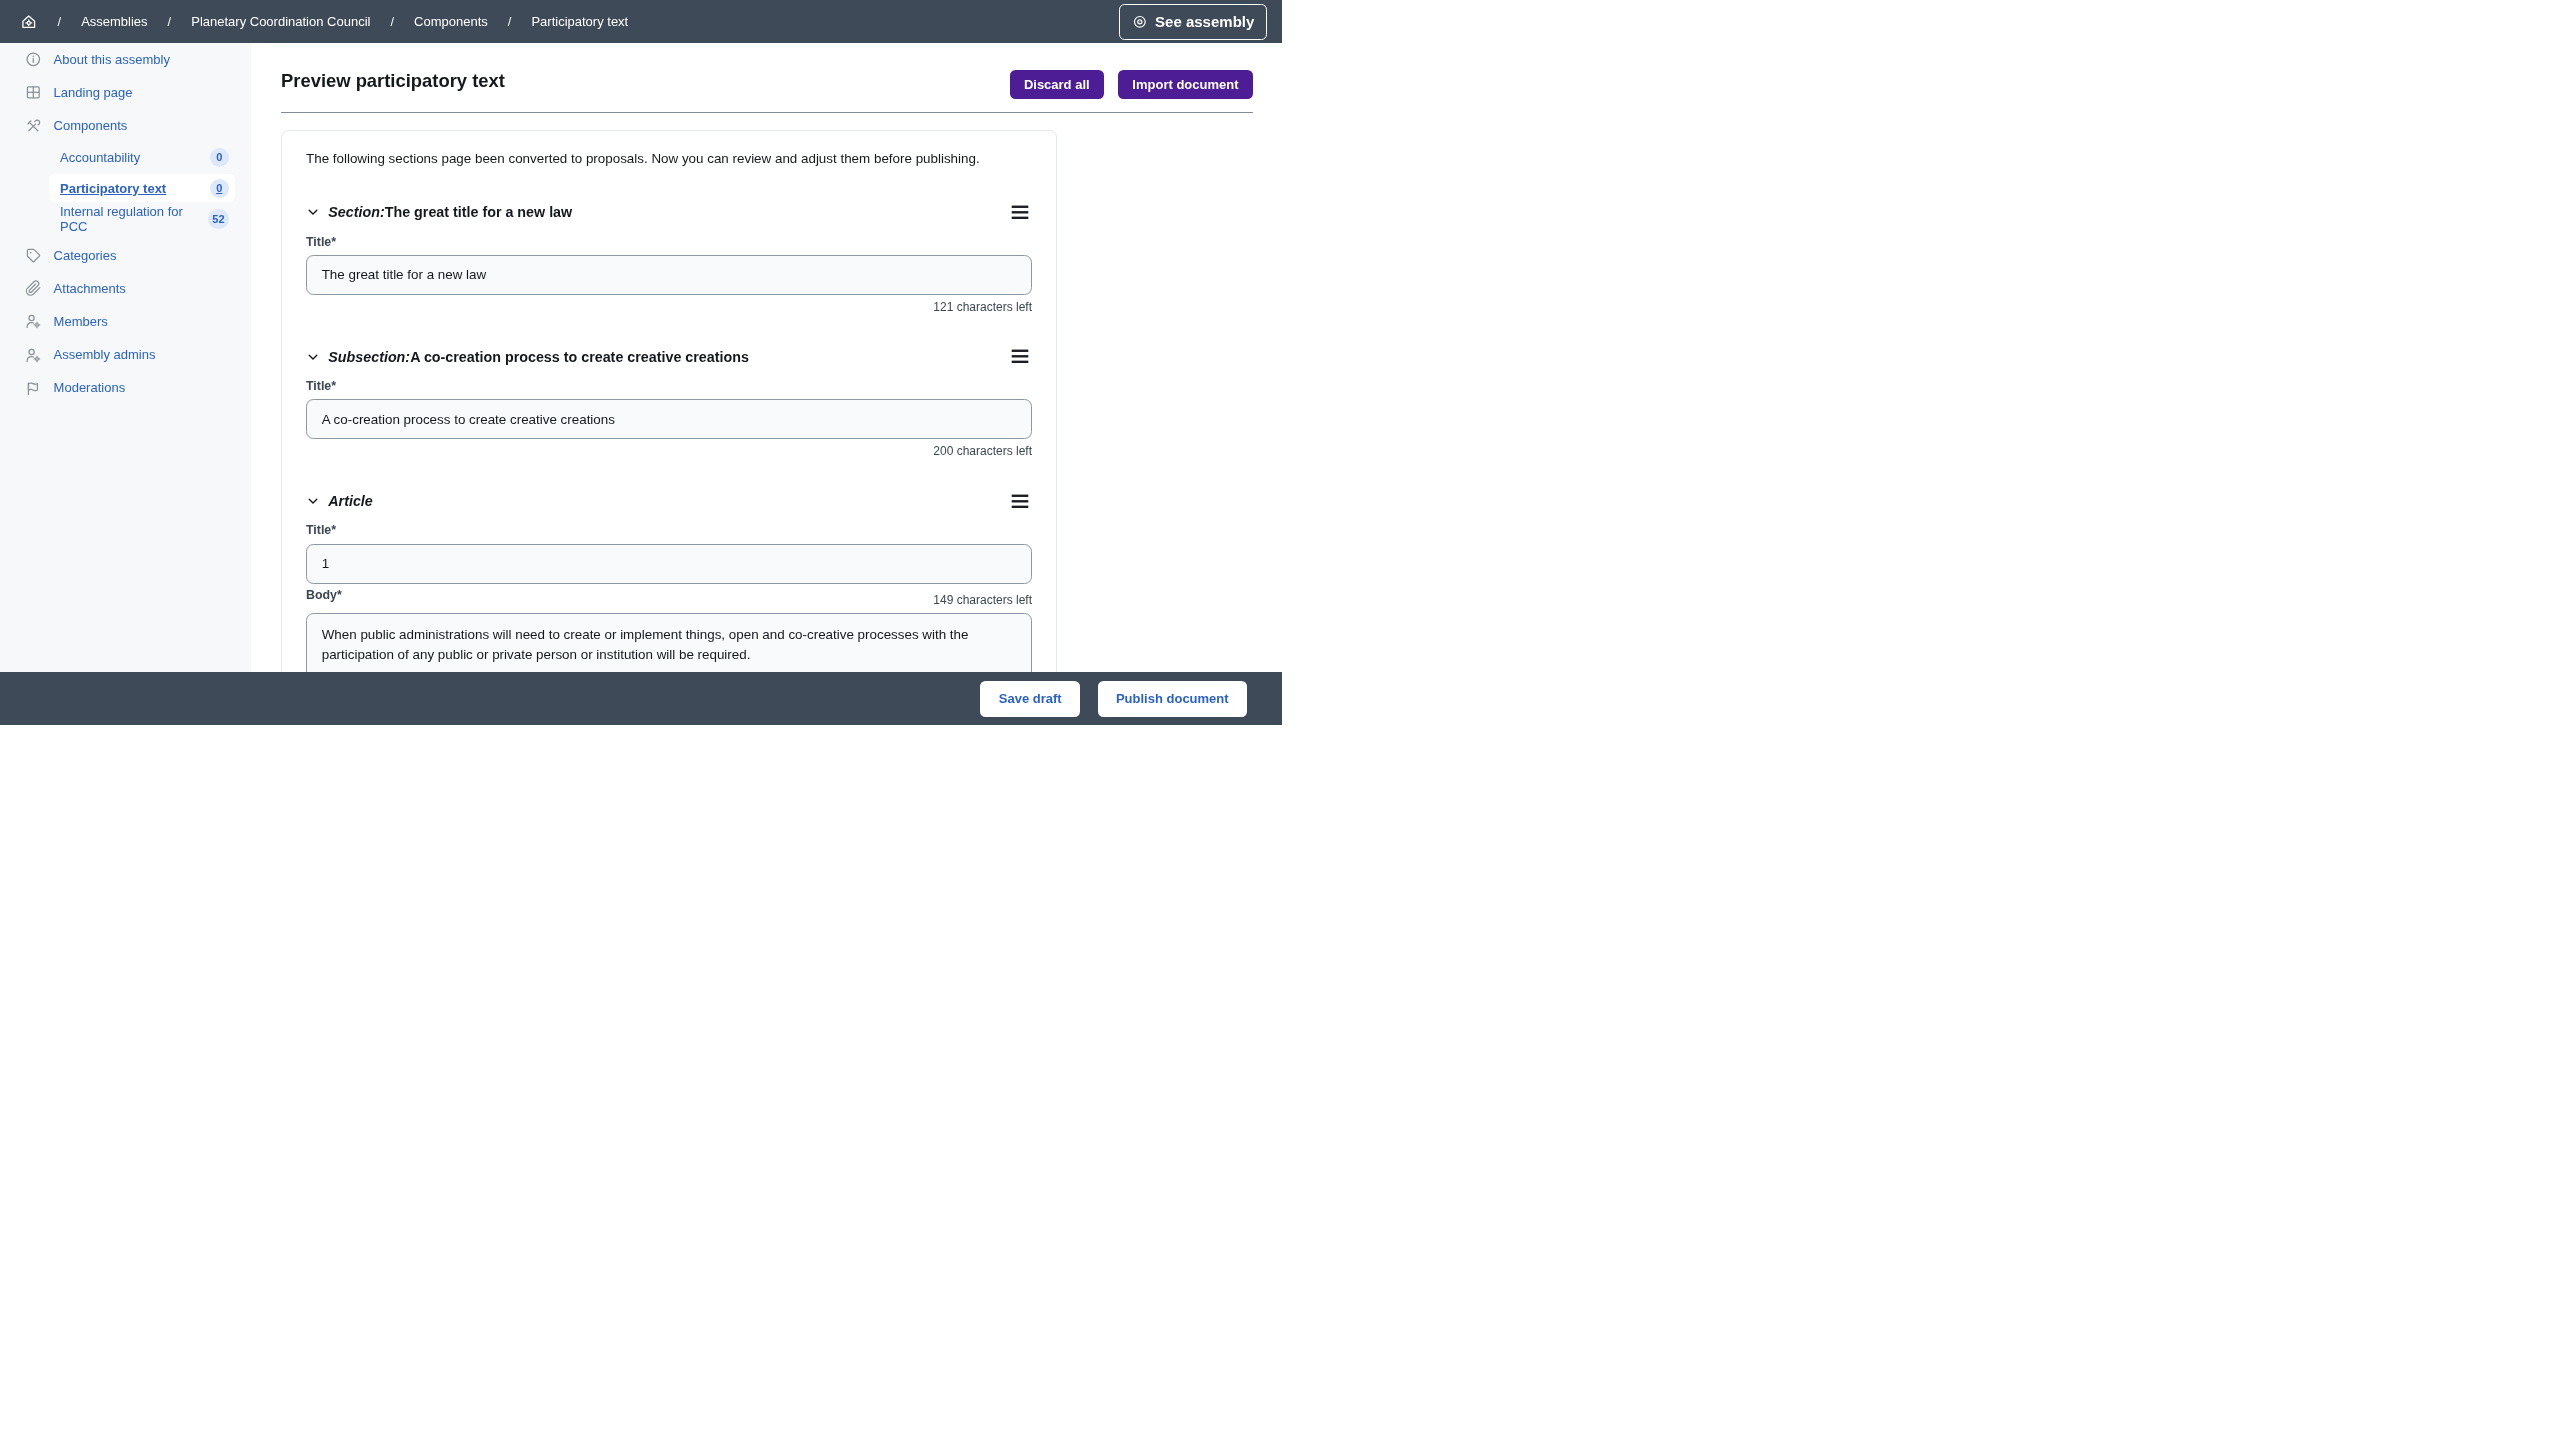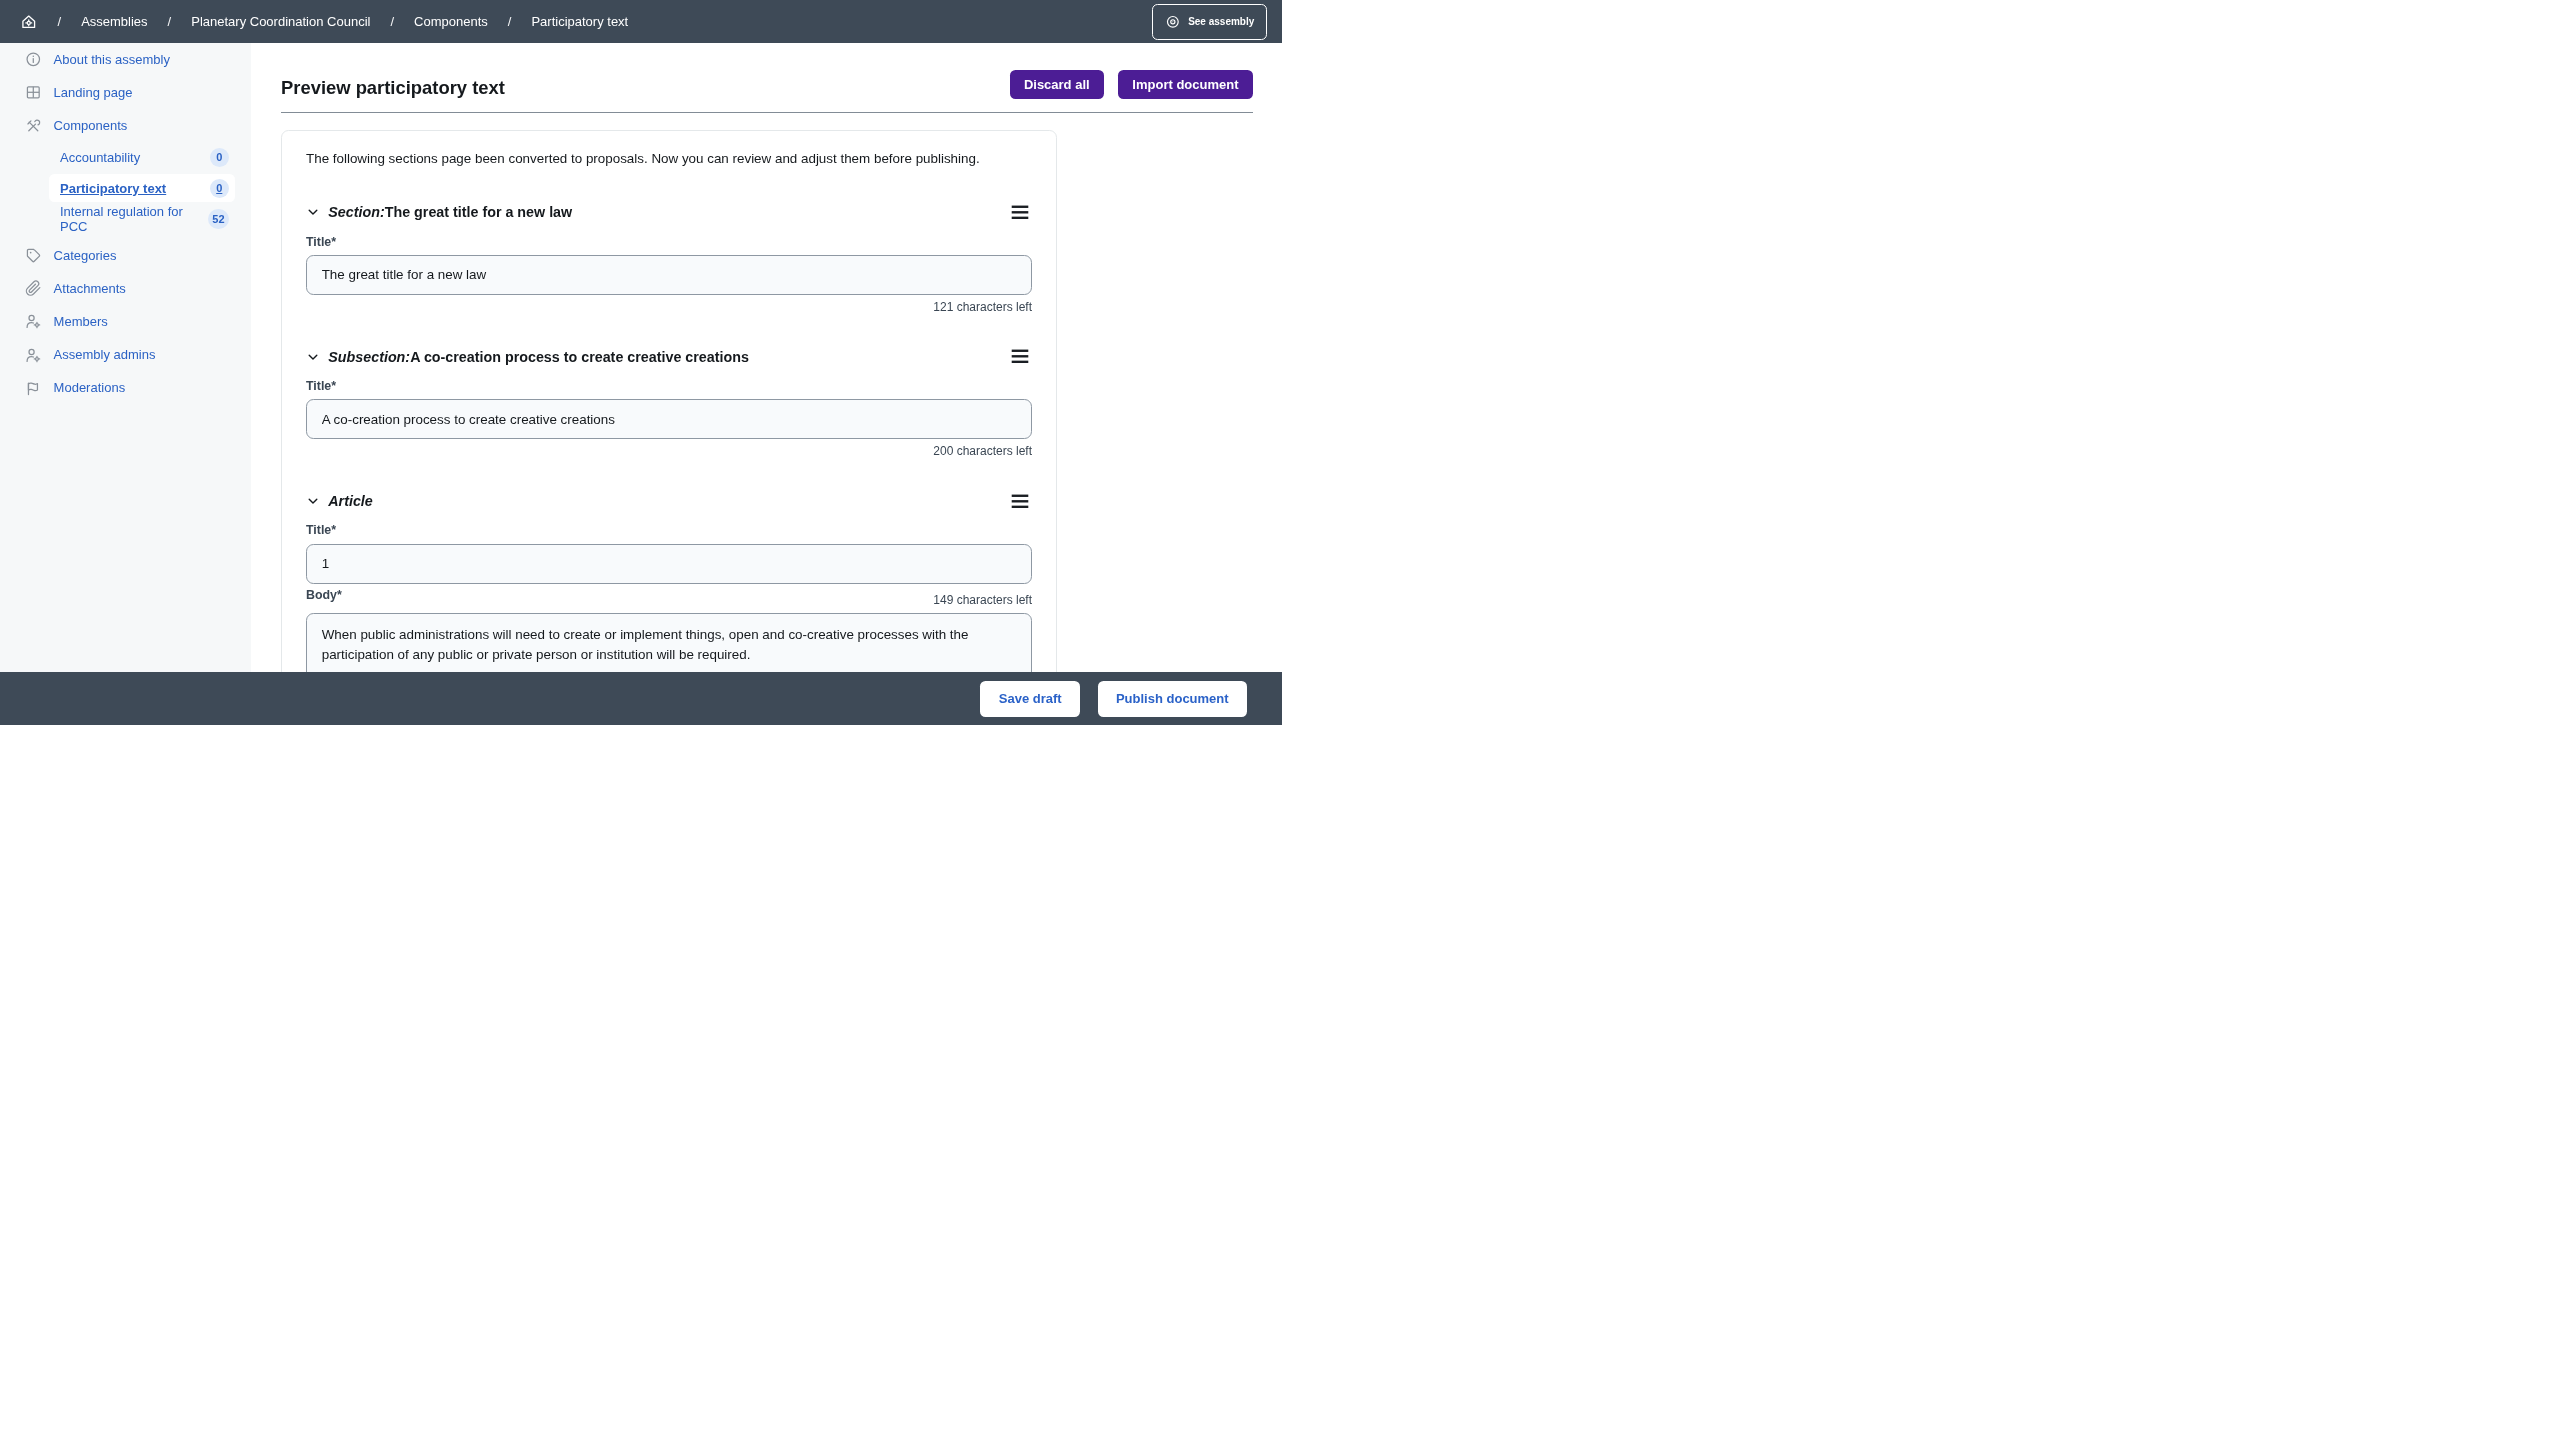--- a/index.html
+++ b/index.html
@@ -14,21 +14,21 @@
     height:43px; background:#3e4a57; color:#fff;
     display:flex; align-items:center; padding:0 14.7px 0 20px;
   }
   .crumbs { display:flex; align-items:center; gap:20px; font-size:13px; font-weight:400; }
   .crumb { color:#fff; cursor:pointer; white-space:nowrap; }
   .crumb-sep { color:#fff; opacity:.95; }
   .home-link { display:flex; align-items:center; }
   .see-btn {
     margin-left:auto; display:flex; align-items:center; gap:7.4px;
     border:1.4px solid #fff; border-radius:5.5px; background:transparent; color:#fff;
-    font-family:inherit; font-size:10px; font-weight:700; height:28.6px; padding:17px 12px; cursor:pointer;
+    font-family:inherit; font-size:15px; font-weight:700; height:28.6px; padding:17px 12px; cursor:pointer;
   }
   
   .shell { display:flex; height:682px; }
   .sidebar { width:251px; flex:0 0 251px; background:#f6f8f9; }
   .nav-item {
     display:flex; align-items:center; gap:12px;
     padding:8.3px 14.7px 8.3px 25px; color:#2b62c4; font-size:13px; cursor:pointer;
   }
   .nav-item .ic { width:16.6px; height:16.6px; flex:0 0 16.6px; color:#8a9199; display:flex; }
   .sub-list { padding:0.9px 0 2.8px 0; }
@@ -39,21 +39,21 @@
   }
   .sub-item.selected { background:#ffffff; font-weight:700; }
   .sub-item.selected .sub-label, .sub-item.selected .badge { text-decoration:underline; }
   .badge {
     min-width:19.3px; height:19.3px; border-radius:10px; background:#dde9fa; color:#2b62c4;
     font-size:11px; font-weight:700; display:flex; align-items:center; justify-content:center;
     padding:0 4.6px;
   }
   
   .main { flex:1; padding:0 29.5px 0 30px; position:relative; background:#fff; }
-  .page-header { display:flex; align-items:flex-end; margin-top:27px; height:28.6px;gap:14px; }
+  .page-header { display:flex; align-items:flex-start; margin-top:27px; height:28.6px;gap:14px; }
   .page-title { font-size:18.4px; font-weight:700; color:#15191d; margin:0; }
   .header-actions { margin-left:auto; display:flex; gap:14.7px; }
   .btn-primary {
     background:#4c1d95; color:#fff; border:none; border-radius:5.5px; height:28.6px;
     font-family:inherit; font-size:13px; font-weight:700; padding:0 14px; cursor:pointer;
   }
   .divider { border:none; border-top:0.9px solid #828c96; margin:13px 0 0 0; }
   .card {
     width:776px; margin-top:17.5px; background:#fff;
     border:0.9px solid #e4e8ea; border-radius:7.4px;

